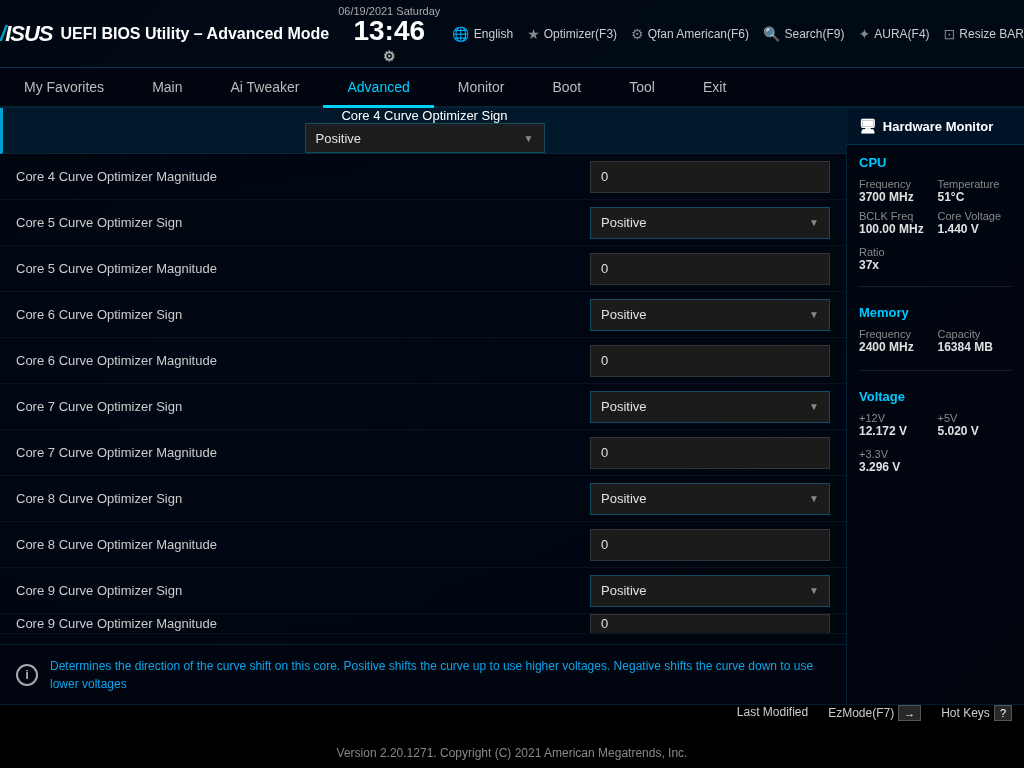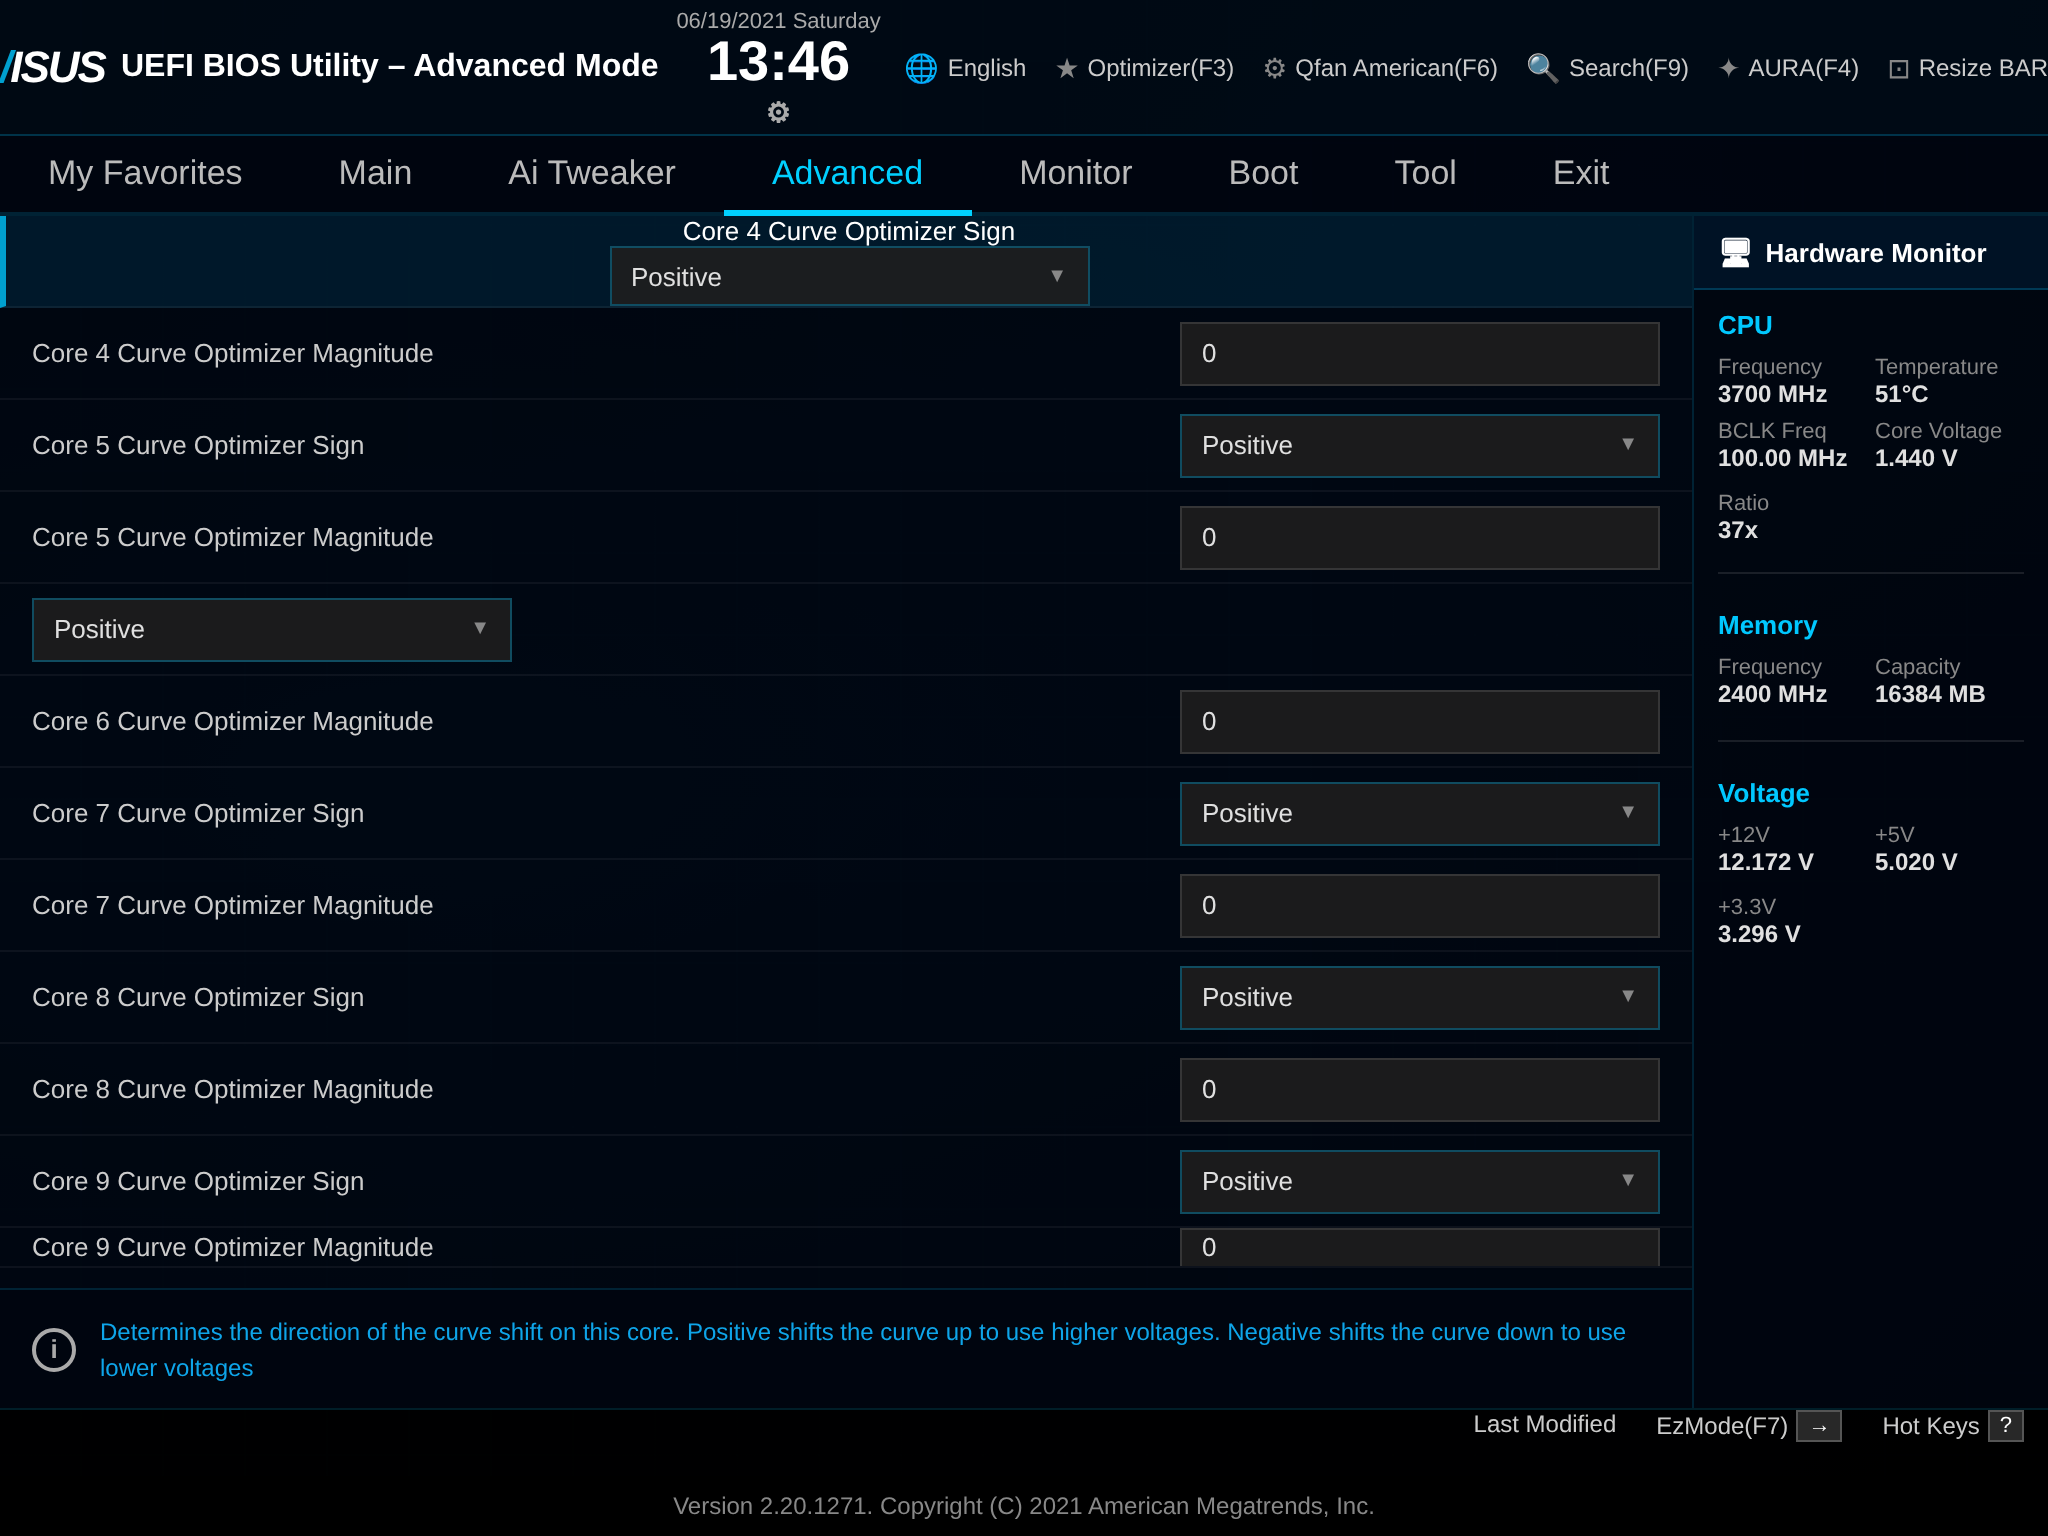--- a/index.html
+++ b/index.html
@@ -134,21 +134,21 @@
       display: flex;
       align-items: stretch;
       border-bottom: 2px solid rgba(0,150,200,0.2);
     }
 
     .nav-item {
       padding: 0 24px;
       display: flex;
       align-items: center;
       color: #bbb;
-      font-size: 17px;
+      font-size: 14px;
       cursor: pointer;
       border-bottom: 3px solid transparent;
       margin-bottom: -2px;
     }
 
     .nav-item.active {
       color: #00d0ff;
       border-bottom-color: #00d0ff;
     }
 
@@ -483,20 +483,21 @@
         </div>
 
         <div class="setting-row">
           <span class="setting-label">Core 5 Curve Optimizer Magnitude</span>
           <div class="setting-value-input">
             <span>0</span>
           </div>
         </div>
 
         <div class="setting-row">
+          <span class="setting-label">Core 6 Curve Optimizer Sign</span>
           <div class="setting-value-dropdown">
             <span>Positive</span>
             <span class="arrow">▼</span>
           </div>
         </div>
 
         <div class="setting-row">
           <span class="setting-label">Core 6 Curve Optimizer Magnitude</span>
           <div class="setting-value-input">
             <span>0</span>

